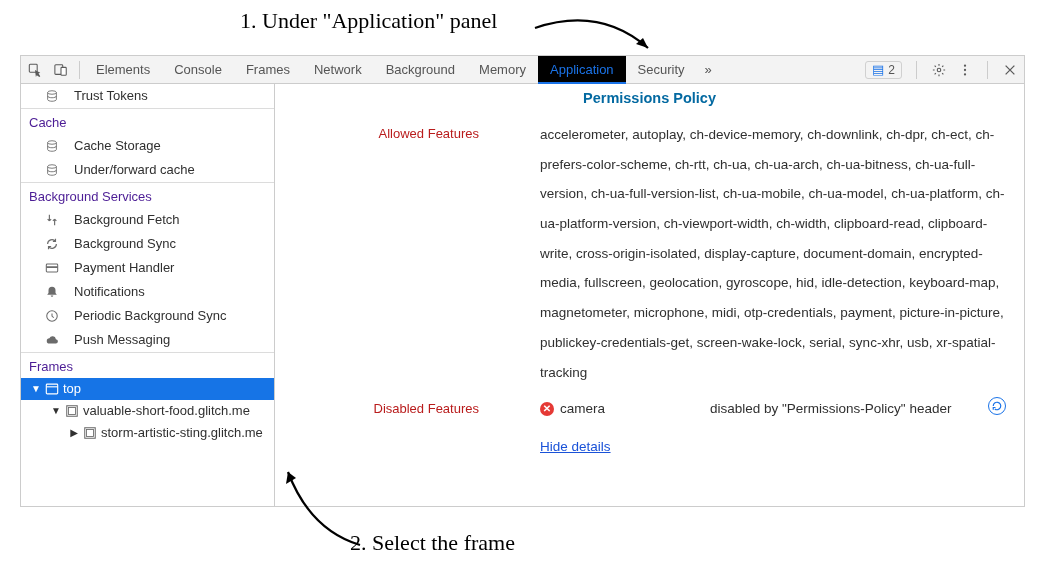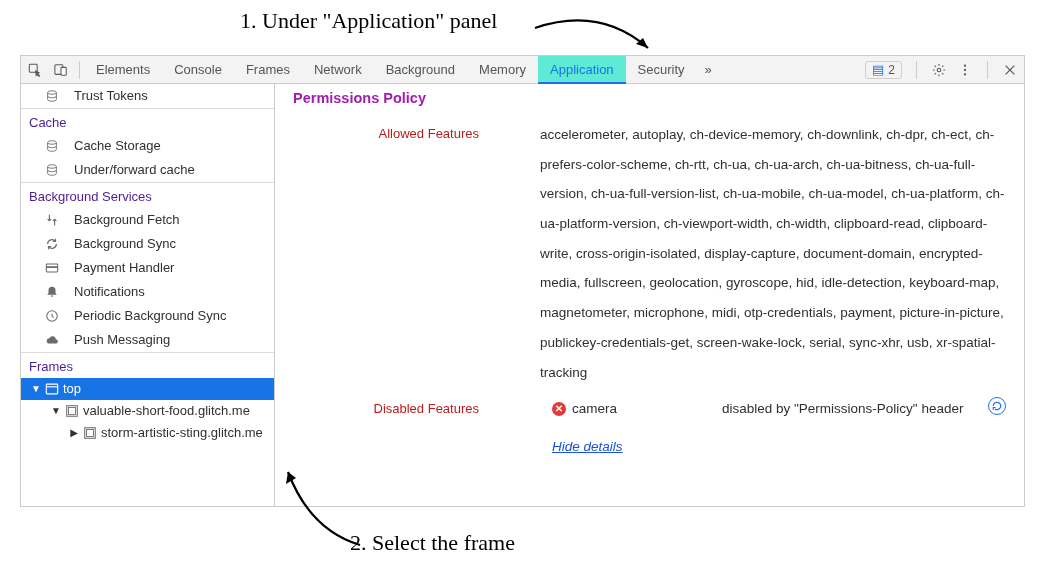--- a/index.html
+++ b/index.html
@@ -65,21 +65,21 @@
     display: flex;
     align-items: center;
     padding: 0 12px;
     color: #555;
     cursor: default;
   }
   .tab.active {
     color: #1a73e8;
     border-bottom: 2px solid #1a73e8;
     margin-bottom: -1px;
-    background: #5eead4;
+    background: #000000;
   }
   .tabbar .spacer { flex: 1; }
   .badge {
     display: flex;
     align-items: center;
     gap: 4px;
     border: 1px solid #d0d0d0;
     border-radius: 3px;
     padding: 0 6px;
     height: 18px;
@@ -141,21 +141,22 @@
 
   .main {
     flex: 1;
     overflow: auto;
     padding: 6px 18px 10px 18px;
   }
   .main h1 {
     font-size: 14.5px;
     font-weight: 700;
     margin: 0 0 14px 0;
-    color: #a21caf;
+    color: #0369a1;
+    text-align: center;
   }
   .row {
     display: flex;
     align-items: flex-start;
     margin-bottom: 10px;
     line-height: 2.2;
   }
   .row .label {
     width: 200px;
     text-align: right;
@@ -173,21 +174,21 @@
     display: flex;
     align-items: flex-start;
     gap: 20px;
     line-height: 1.8;
   }
   .disabled-grid .col1 { display:flex; align-items:center; gap:6px; min-width:150px;}
   .xicon {
     width:14px; height:14px; border-radius:50%; background:#e53935; color:#fff;
     display:inline-flex; align-items:center; justify-content:center; font-size:10px; font-weight:bold;
   }
-  .link { color:#1a52d8; text-decoration: underline; cursor:pointer;font-style:italic; }
+  .link { color:#1a52d8; text-decoration: underline; cursor:pointer; }
   .reload {
     color:#1a73e8; font-weight:bold; width:18px; height:18px; border:1.5px solid #1a73e8; border-radius:50%;
     display:inline-flex; align-items:center; justify-content:center; font-size:12px;
   }
 
   .svgglyph { width:14px; height:14px; }
 </style>
 </head>
 <body>
 
@@ -379,21 +380,21 @@
     </div>
 
     <div class="main">
       <h1>Permissions Policy</h1>
 
       <div class="row">
         <div class="label">Allowed Features</div>
         <div class="value">accelerometer, autoplay, ch-device-memory, ch-downlink, ch-dpr, ch-ect, ch-prefers-color-scheme, ch-rtt, ch-ua, ch-ua-arch, ch-ua-bitness, ch-ua-full-version, ch-ua-full-version-list, ch-ua-mobile, ch-ua-model, ch-ua-platform, ch-ua-platform-version, ch-viewport-width, ch-width, clipboard-read, clipboard-write, cross-origin-isolated, display-capture, document-domain, encrypted-media, fullscreen, geolocation, gyroscope, hid, idle-detection, keyboard-map, magnetometer, microphone, midi, otp-credentials, payment, picture-in-picture, publickey-credentials-get, screen-wake-lock, serial, sync-xhr, usb, xr-spatial-tracking</div>
       </div>
 
-      <div class="row" style="line-height:1.8;gap:12px;">
+      <div class="row" style="line-height:1.8;">
         <div class="label">Disabled Features</div>
         <div class="value">
           <div class="disabled-grid">
             <div class="col1">
               <span class="xicon">✕</span>
               <span>camera</span>
             </div>
             <div style="flex:1;">disabled by "Permissions-Policy" header</div>
             <span class="reload">
               <svg width="12" height="12" viewBox="0 0 16 16">

